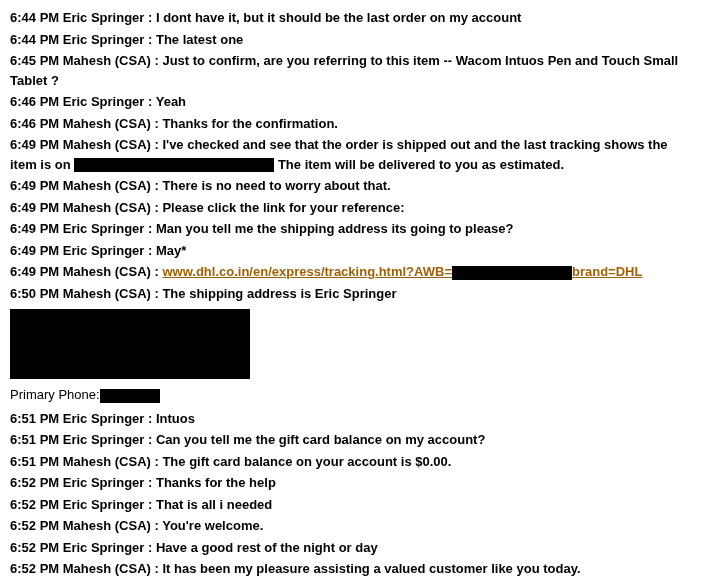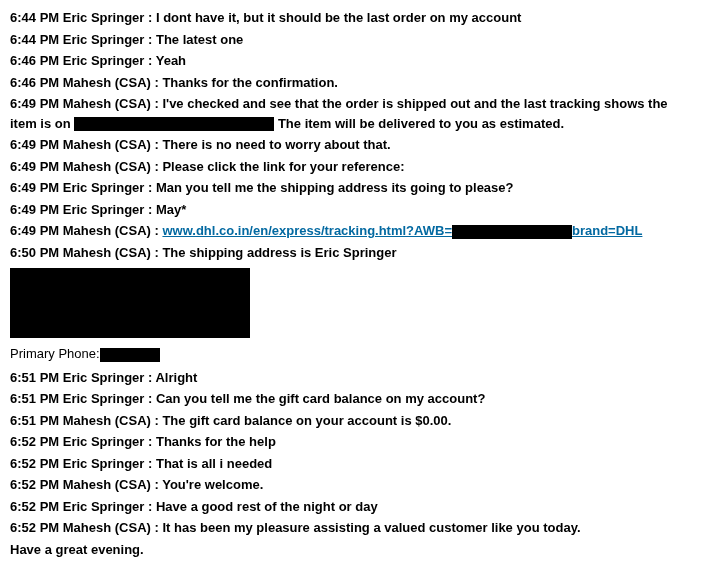--- a/index.html
+++ b/index.html
@@ -36,21 +36,21 @@
     .redacted-lg {
       min-width: 200px;
     }
     .redacted-md {
       min-width: 120px;
     }
     .redacted-sm {
       min-width: 60px;
     }
     .link {
-      color: #0369a1;
+      color: #a16207;
       text-decoration: underline;
     }
     .redacted-block {
       display: block;
       background: #000;
       width: 240px;
       height: 70px;
       margin: 6px 0;
     }
     .phone-line {
@@ -63,20 +63,23 @@
 <div class="chat-container">
 
   <div class="chat-line">
     <span>6:44 PM </span><strong>Eric Springer</strong><span> : I dont have it, but it should be the last order on my account</span>
   </div>
 
   <div class="chat-line">
     <span>6:44 PM </span><strong>Eric Springer</strong><span> : The latest one</span>
   </div>
 
+  <div class="chat-line">
+    <span>6:45 PM </span><strong>Mahesh (CSA)</strong><span> : Just to confirm, are you referring to this item -- Wacom Intuos Pen and Touch Small Tablet ?</span>
+  </div>
 
   <div class="chat-line">
     <span>6:46 PM </span><strong>Eric Springer</strong><span> : Yeah</span>
   </div>
 
   <div class="chat-line">
     <span>6:46 PM </span><strong>Mahesh (CSA)</strong><span> : Thanks for the confirmation.</span>
   </div>
 
 
@@ -108,21 +111,21 @@
     <span>6:50 PM </span><strong>Mahesh (CSA)</strong><span> : The shipping address is Eric Springer</span>
   </div>
 
   <div class="redacted-block"></div>
 
   <div class="phone-line">
     <span>Primary Phone:</span><span class="redacted redacted-sm">&nbsp;</span>
   </div>
 
   <div class="chat-line">
-    <span>6:51 PM </span><strong>Eric Springer</strong><span> : Alright</span>
+    <span>6:51 PM </span><strong>Eric Springer</strong><span> : Intuos</span>
   </div>
 
   <div class="chat-line">
     <span>6:51 PM </span><strong>Eric Springer</strong><span> : Can you tell me the gift card balance on my account?</span>
   </div>
 
   <div class="chat-line">
     <span>6:51 PM </span><strong>Mahesh (CSA)</strong><span> : The gift card balance on your account is $0.00.</span>
   </div>
 

